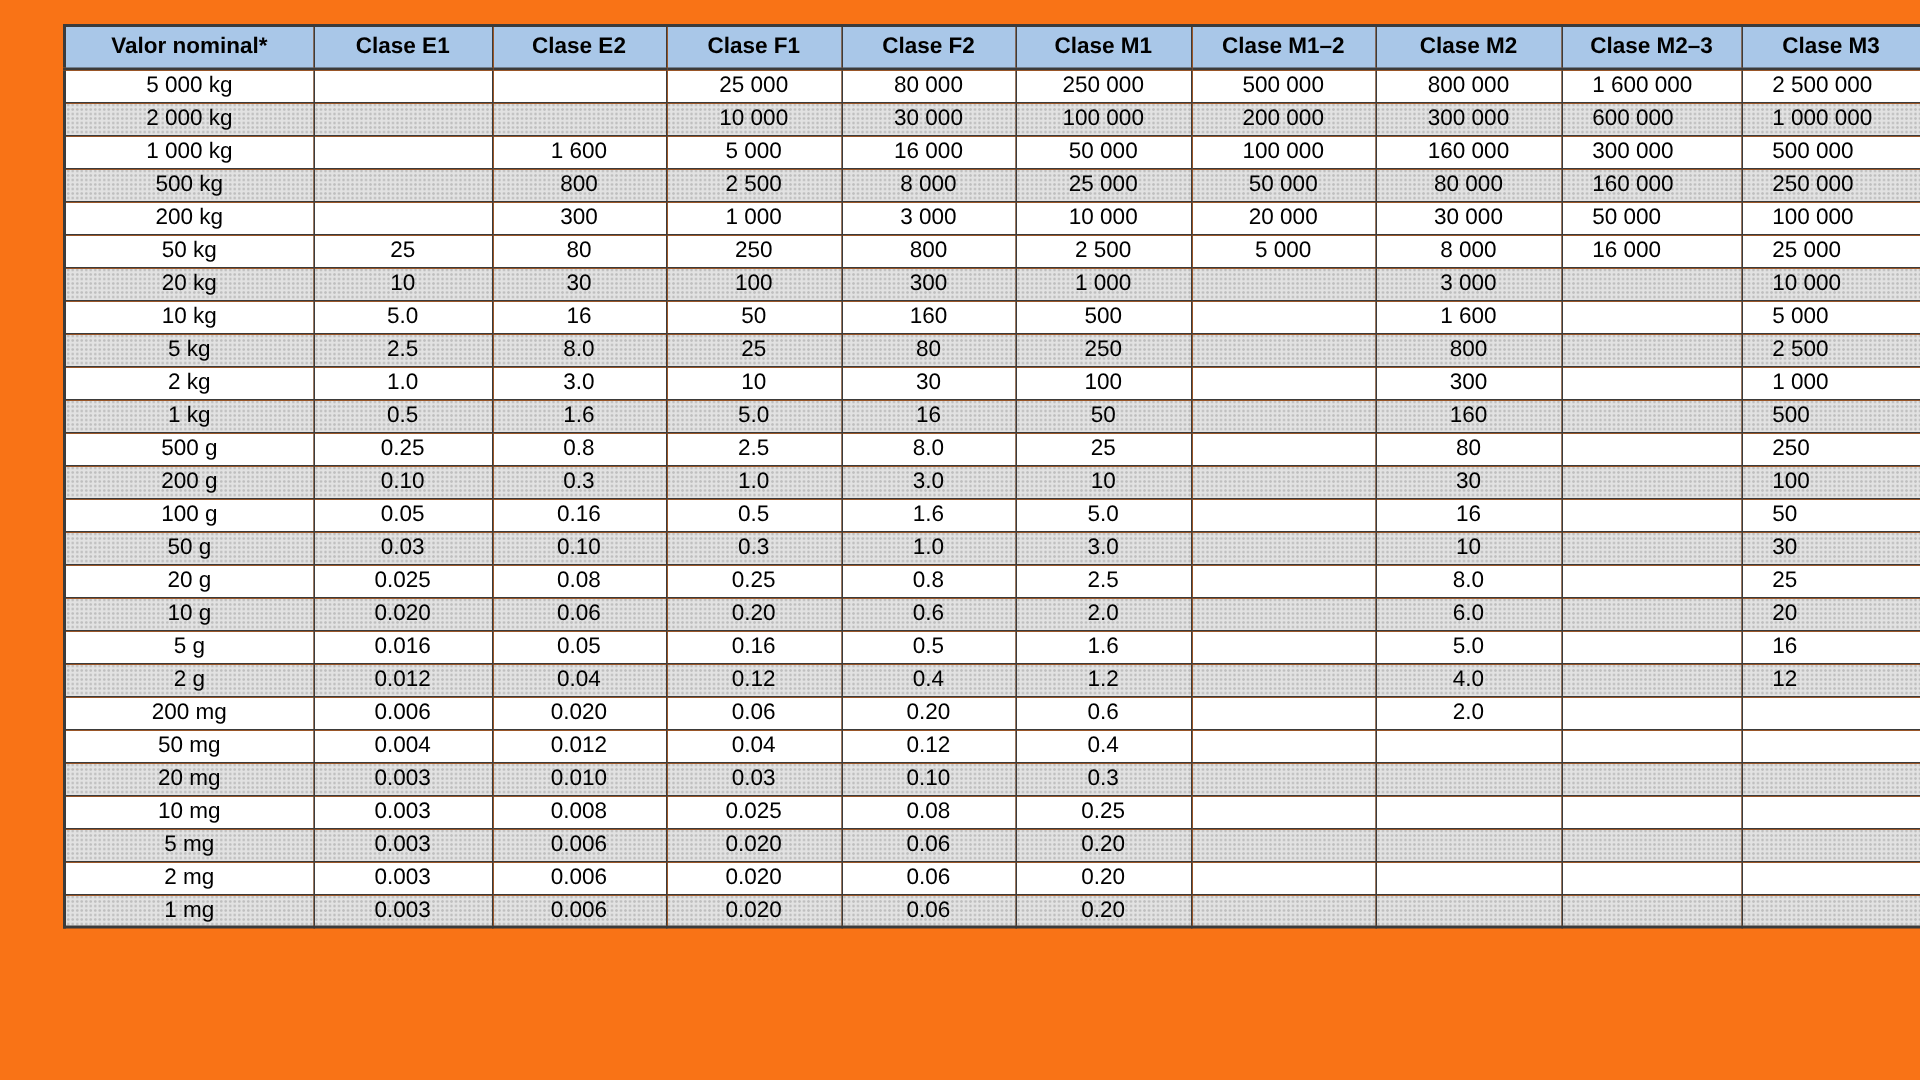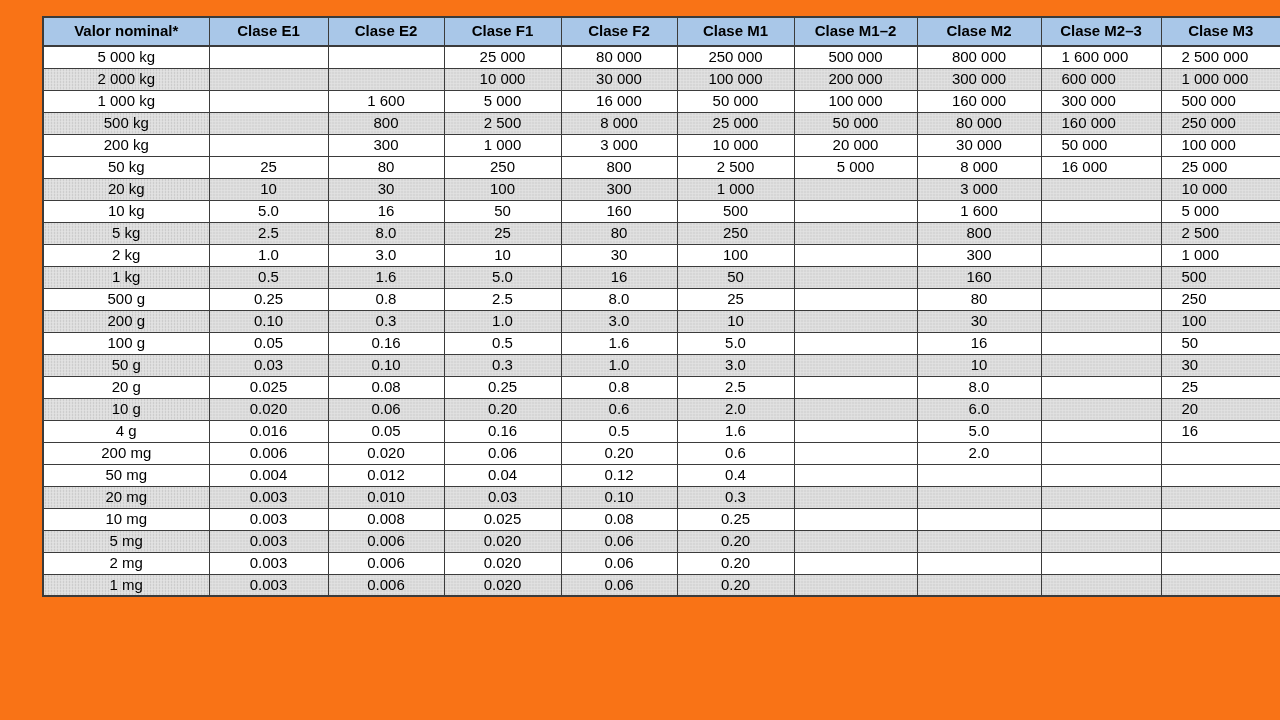--- a/index.html
+++ b/index.html
@@ -293,30 +293,42 @@
           <td class="c2">0.06</td>
           <td class="c3">0.20</td>
           <td class="c4">0.6</td>
           <td class="c5">2.0</td>
           <td class="c6"></td>
           <td class="c7">6.0</td>
           <td class="c8"></td>
           <td class="c9">20</td>
         </tr>
         <tr>
-          <td class="c0">4 g</td>
+          <td class="c0">5 g</td>
           <td class="c1">0.016</td>
           <td class="c2">0.05</td>
           <td class="c3">0.16</td>
           <td class="c4">0.5</td>
           <td class="c5">1.6</td>
           <td class="c6"></td>
           <td class="c7">5.0</td>
           <td class="c8"></td>
           <td class="c9">16</td>
+        </tr>
+        <tr class="striped">
+          <td class="c0">2 g</td>
+          <td class="c1">0.012</td>
+          <td class="c2">0.04</td>
+          <td class="c3">0.12</td>
+          <td class="c4">0.4</td>
+          <td class="c5">1.2</td>
+          <td class="c6"></td>
+          <td class="c7">4.0</td>
+          <td class="c8"></td>
+          <td class="c9">12</td>
         </tr>
         <tr>
           <td class="c0">200 mg</td>
           <td class="c1">0.006</td>
           <td class="c2">0.020</td>
           <td class="c3">0.06</td>
           <td class="c4">0.20</td>
           <td class="c5">0.6</td>
           <td class="c6"></td>
           <td class="c7">2.0</td>

